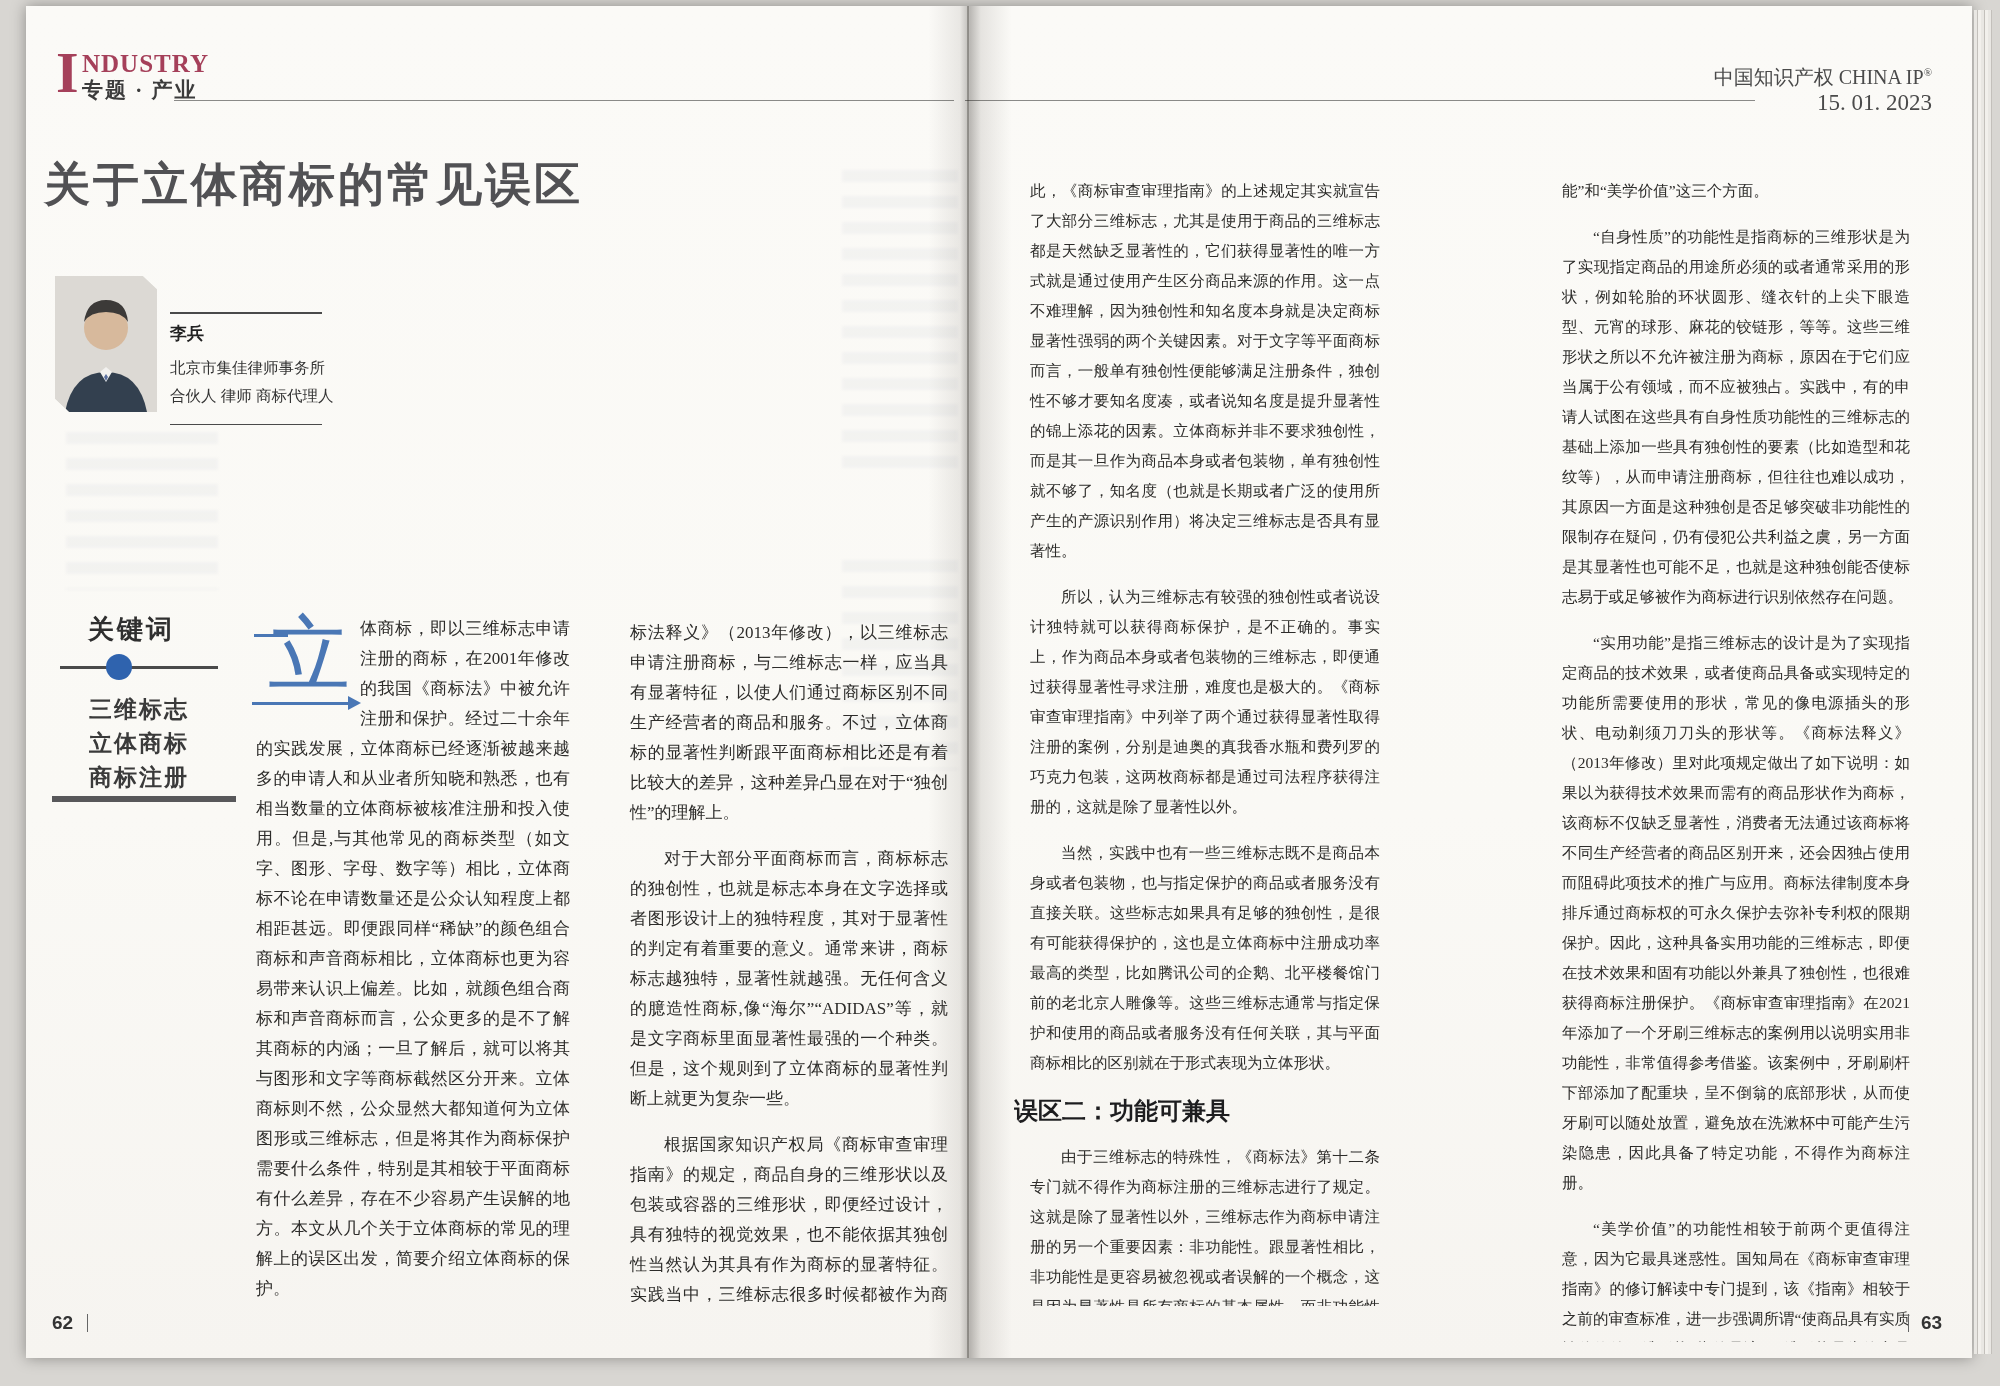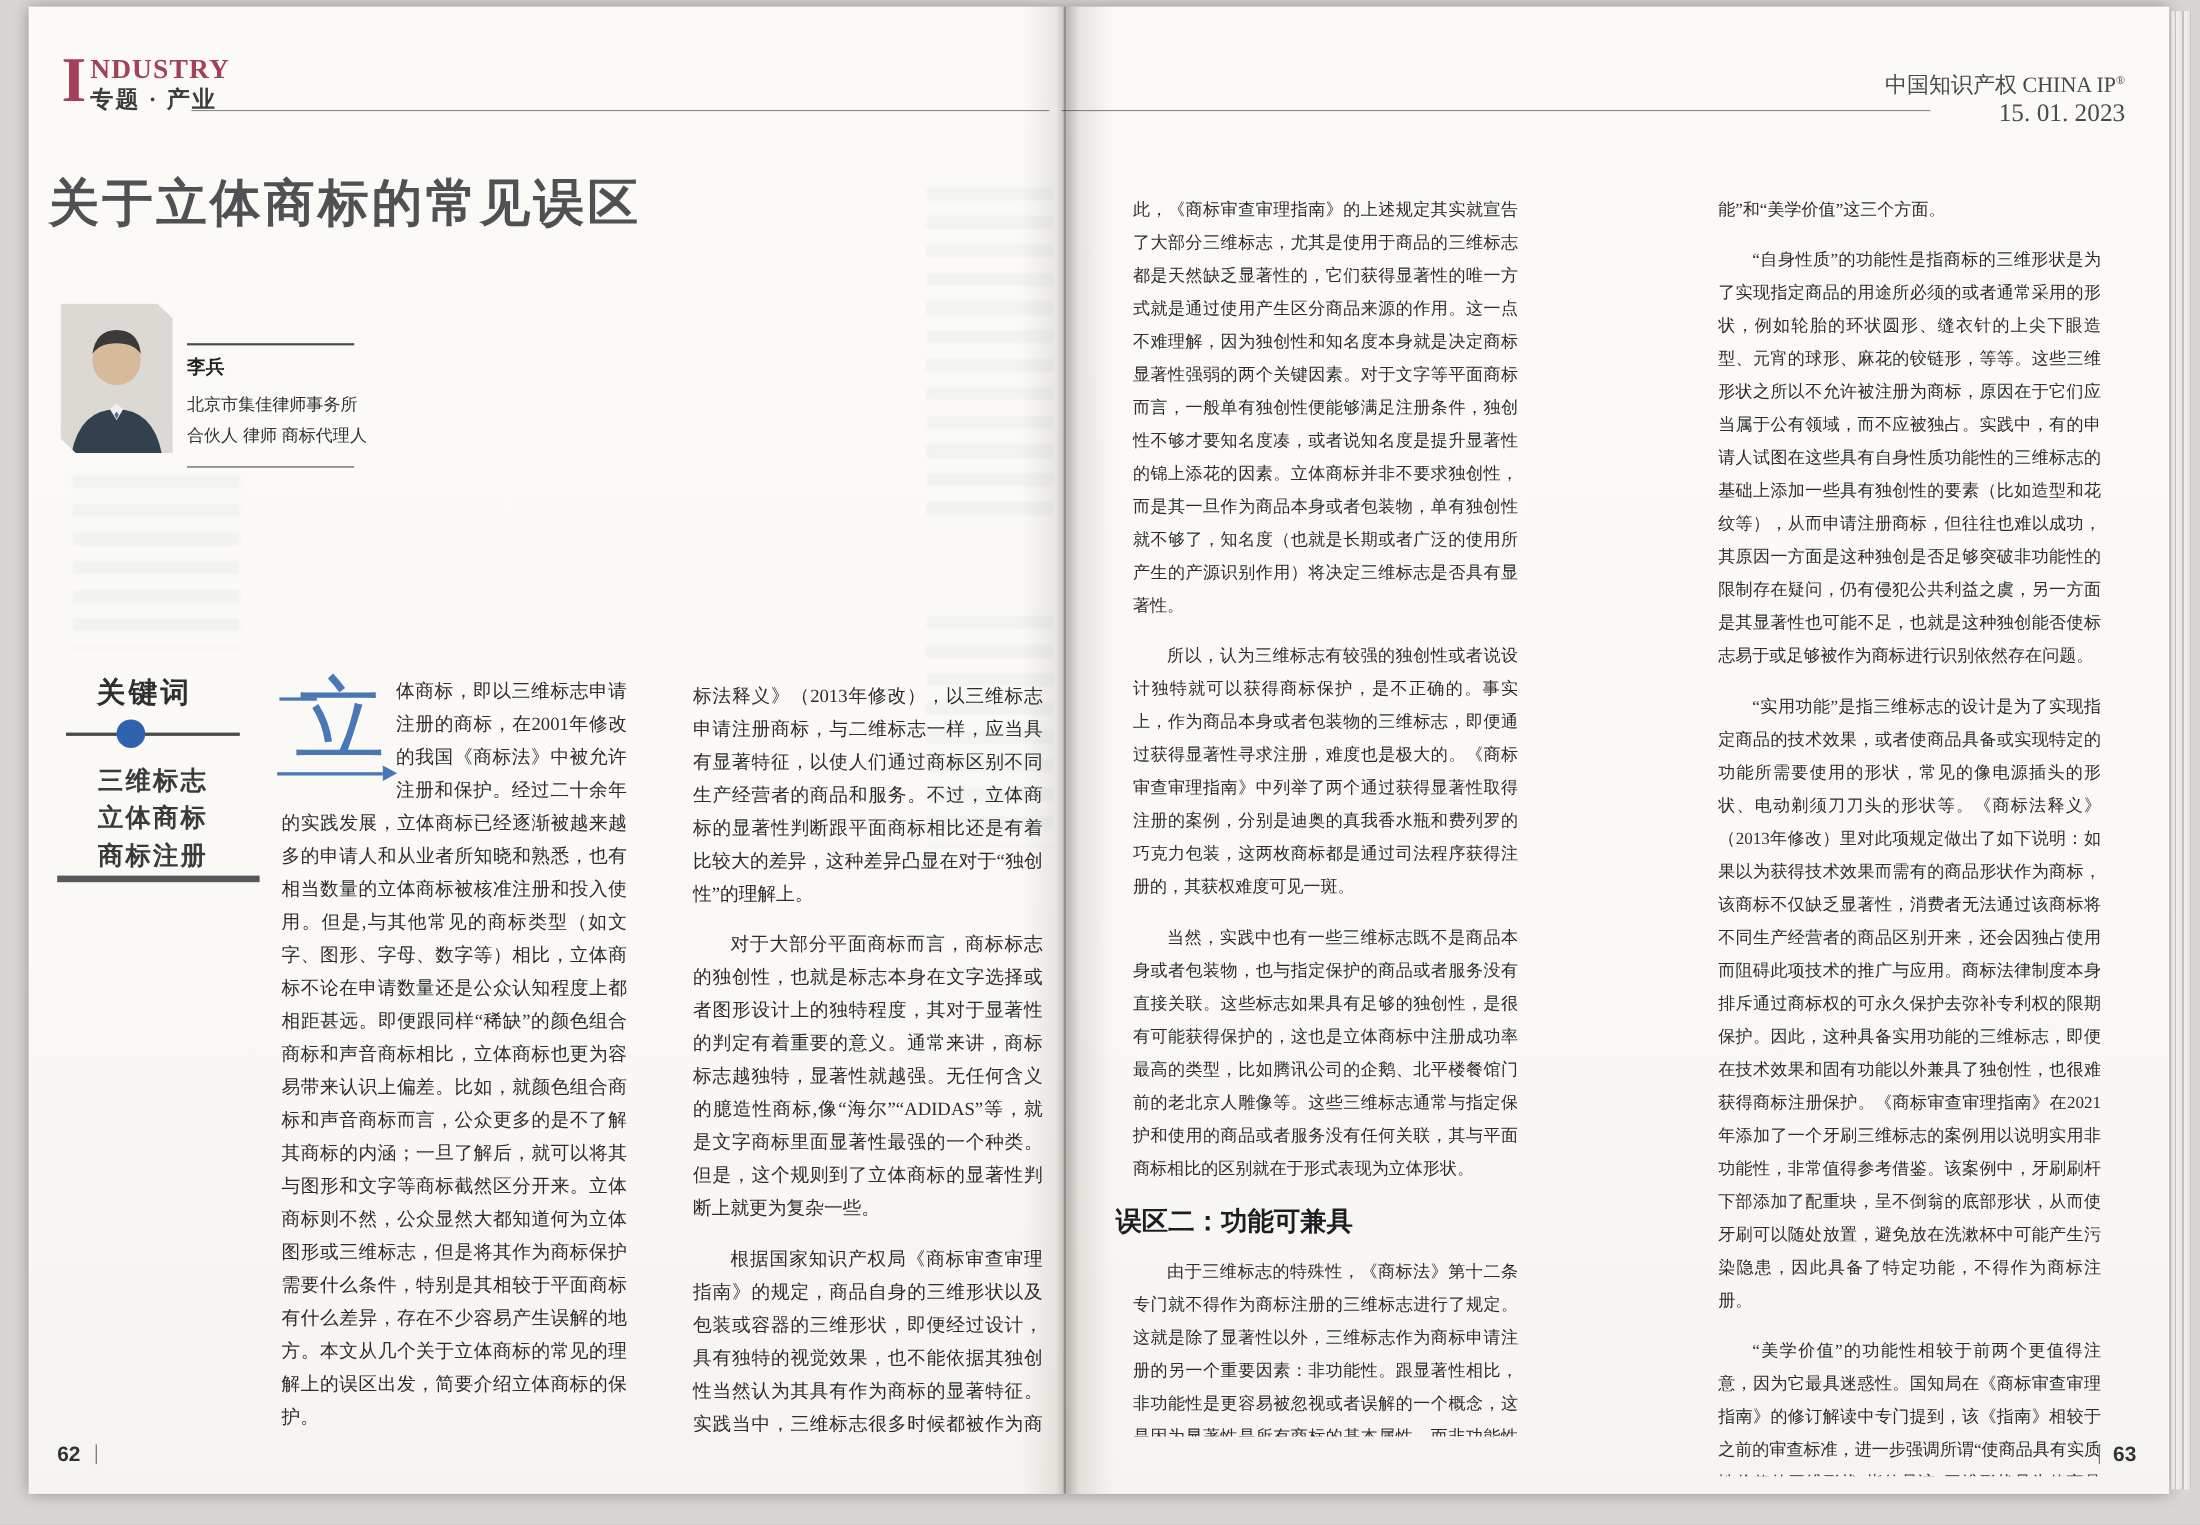--- a/index.html
+++ b/index.html
@@ -131,21 +131,21 @@
   </div>
 
   <div class="col lp" style="left:614px;top:602px;width:350px;height:700px;">
     <p>标法释义》（2013年修改），以三维标志申请注册商标，与二维标志一样，应当具有显著特征，以使人们通过商标区别不同生产经营者的商品和服务。不过，立体商标的显著性判断跟平面商标相比还是有着比较大的差异，这种差异凸显在对于“独创性”的理解上。</p>
     <p class="indent">对于大部分平面商标而言，商标标志的独创性，也就是标志本身在文字选择或者图形设计上的独特程度，其对于显著性的判定有着重要的意义。通常来讲，商标标志越独特，显著性就越强。无任何含义的臆造性商标,像“海尔”“ADIDAS”等，就是文字商标里面显著性最强的一个种类。但是，这个规则到了立体商标的显著性判断上就更为复杂一些。</p>
     <p class="indent">根据国家知识产权局《商标审查审理指南》的规定，商品自身的三维形状以及包装或容器的三维形状，即便经过设计，具有独特的视觉效果，也不能依据其独创性当然认为其具有作为商标的显著特征。实践当中，三维标志很多时候都被作为商品本身或者包装物寻求商标注册保护，这是因为商标作为识别商品来源的标志，通常是要附着在商品上的，而三维标志因为其形式的特殊性而作为商品本身或者包装物的情况最为常见。因</p>
   </div>
 
   <div class="col rp" style="left:1014px;top:160px;width:382px;height:1146px;">
     <p>此，《商标审查审理指南》的上述规定其实就宣告了大部分三维标志，尤其是使用于商品的三维标志都是天然缺乏显著性的，它们获得显著性的唯一方式就是通过使用产生区分商品来源的作用。这一点不难理解，因为独创性和知名度本身就是决定商标显著性强弱的两个关键因素。对于文字等平面商标而言，一般单有独创性便能够满足注册条件，独创性不够才要知名度凑，或者说知名度是提升显著性的锦上添花的因素。立体商标并非不要求独创性，而是其一旦作为商品本身或者包装物，单有独创性就不够了，知名度（也就是长期或者广泛的使用所产生的产源识别作用）将决定三维标志是否具有显著性。</p>
-    <p class="indent">所以，认为三维标志有较强的独创性或者说设计独特就可以获得商标保护，是不正确的。事实上，作为商品本身或者包装物的三维标志，即便通过获得显著性寻求注册，难度也是极大的。《商标审查审理指南》中列举了两个通过获得显著性取得注册的案例，分别是迪奥的真我香水瓶和费列罗的巧克力包装，这两枚商标都是通过司法程序获得注册的，其获权难度可见一斑。</p>
+    <p class="indent">所以，认为三维标志有较强的独创性或者说设计独特就可以获得商标保护，是不正确的。事实上，作为商品本身或者包装物的三维标志，即便通过获得显著性寻求注册，难度也是极大的。《商标审查审理指南》中列举了两个通过获得显著性取得注册的案例，分别是迪奥的真我香水瓶和费列罗的巧克力包装，这两枚商标都是通过司法程序获得注册的，这就是除了显著性以外。</p>
     <p class="indent">当然，实践中也有一些三维标志既不是商品本身或者包装物，也与指定保护的商品或者服务没有直接关联。这些标志如果具有足够的独创性，是很有可能获得保护的，这也是立体商标中注册成功率最高的类型，比如腾讯公司的企鹅、北平楼餐馆门前的老北京人雕像等。这些三维标志通常与指定保护和使用的商品或者服务没有任何关联，其与平面商标相比的区别就在于形式表现为立体形状。</p>
     <p class="heading h-right">误区二：功能可兼具</p>
     <p class="indent">由于三维标志的特殊性，《商标法》第十二条专门就不得作为商标注册的三维标志进行了规定。这就是除了显著性以外，三维标志作为商标申请注册的另一个重要因素：非功能性。跟显著性相比，非功能性是更容易被忽视或者误解的一个概念，这是因为显著性是所有商标的基本属性，而非功能性专属于立体商标。根据《商标法》和《商标审查审理指南》的有关规定，立体商标的非功能性主要体现在“自身性质”“实用功</p>
   </div>
 
 
   <div class="col rp" style="left:1546px;top:160px;width:380px;height:1182px;">
     <p>能”和“美学价值”这三个方面。</p>
     <p class="indent">“自身性质”的功能性是指商标的三维形状是为了实现指定商品的用途所必须的或者通常采用的形状，例如轮胎的环状圆形、缝衣针的上尖下眼造型、元宵的球形、麻花的铰链形，等等。这些三维形状之所以不允许被注册为商标，原因在于它们应当属于公有领域，而不应被独占。实践中，有的申请人试图在这些具有自身性质功能性的三维标志的基础上添加一些具有独创性的要素（比如造型和花纹等），从而申请注册商标，但往往也难以成功，其原因一方面是这种独创是否足够突破非功能性的限制存在疑问，仍有侵犯公共利益之虞，另一方面是其显著性也可能不足，也就是这种独创能否使标志易于或足够被作为商标进行识别依然存在问题。</p>
     <p class="indent">“实用功能”是指三维标志的设计是为了实现指定商品的技术效果，或者使商品具备或实现特定的功能所需要使用的形状，常见的像电源插头的形状、电动剃须刀刀头的形状等。《商标法释义》（2013年修改）里对此项规定做出了如下说明：如果以为获得技术效果而需有的商品形状作为商标，该商标不仅缺乏显著性，消费者无法通过该商标将不同生产经营者的商品区别开来，还会因独占使用而阻碍此项技术的推广与应用。商标法律制度本身排斥通过商标权的可永久保护去弥补专利权的限期保护。因此，这种具备实用功能的三维标志，即便在技术效果和固有功能以外兼具了独创性，也很难获得商标注册保护。《商标审查审理指南》在2021年添加了一个牙刷三维标志的案例用以说明实用非功能性，非常值得参考借鉴。该案例中，牙刷刷杆下部添加了配重块，呈不倒翁的底部形状，从而使牙刷可以随处放置，避免放在洗漱杯中可能产生污染隐患，因此具备了特定功能，不得作为商标注册。</p>

